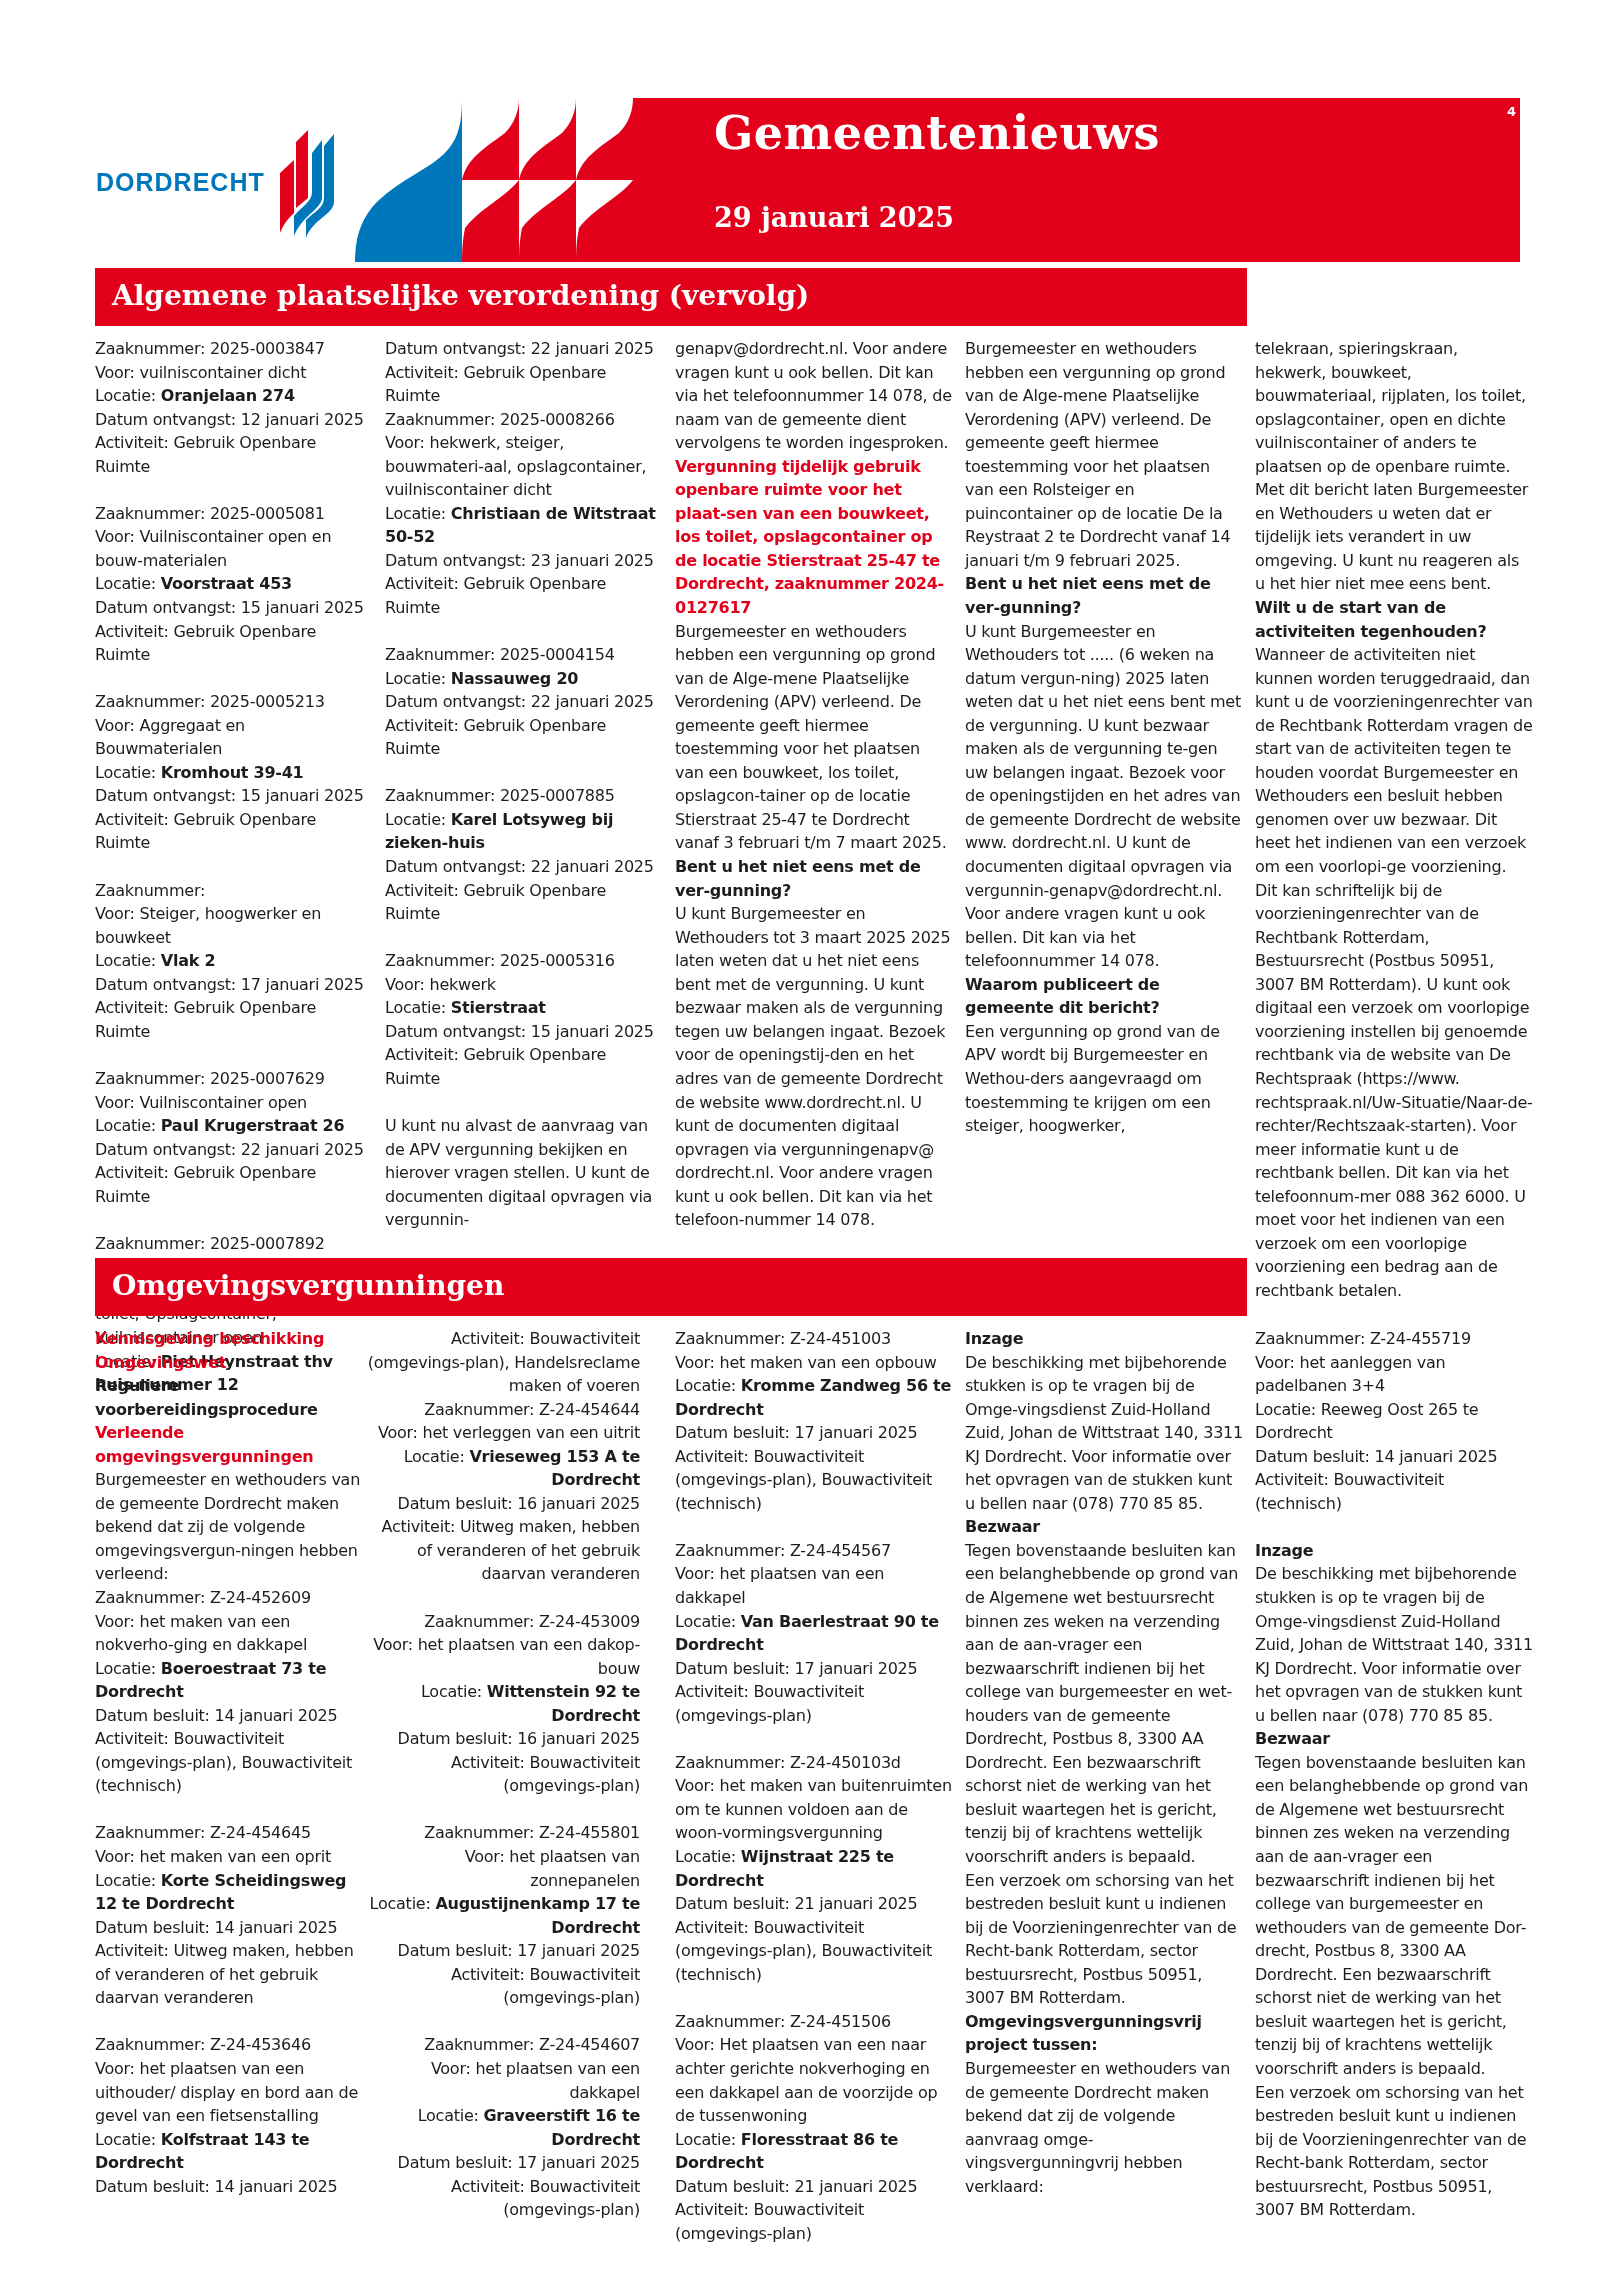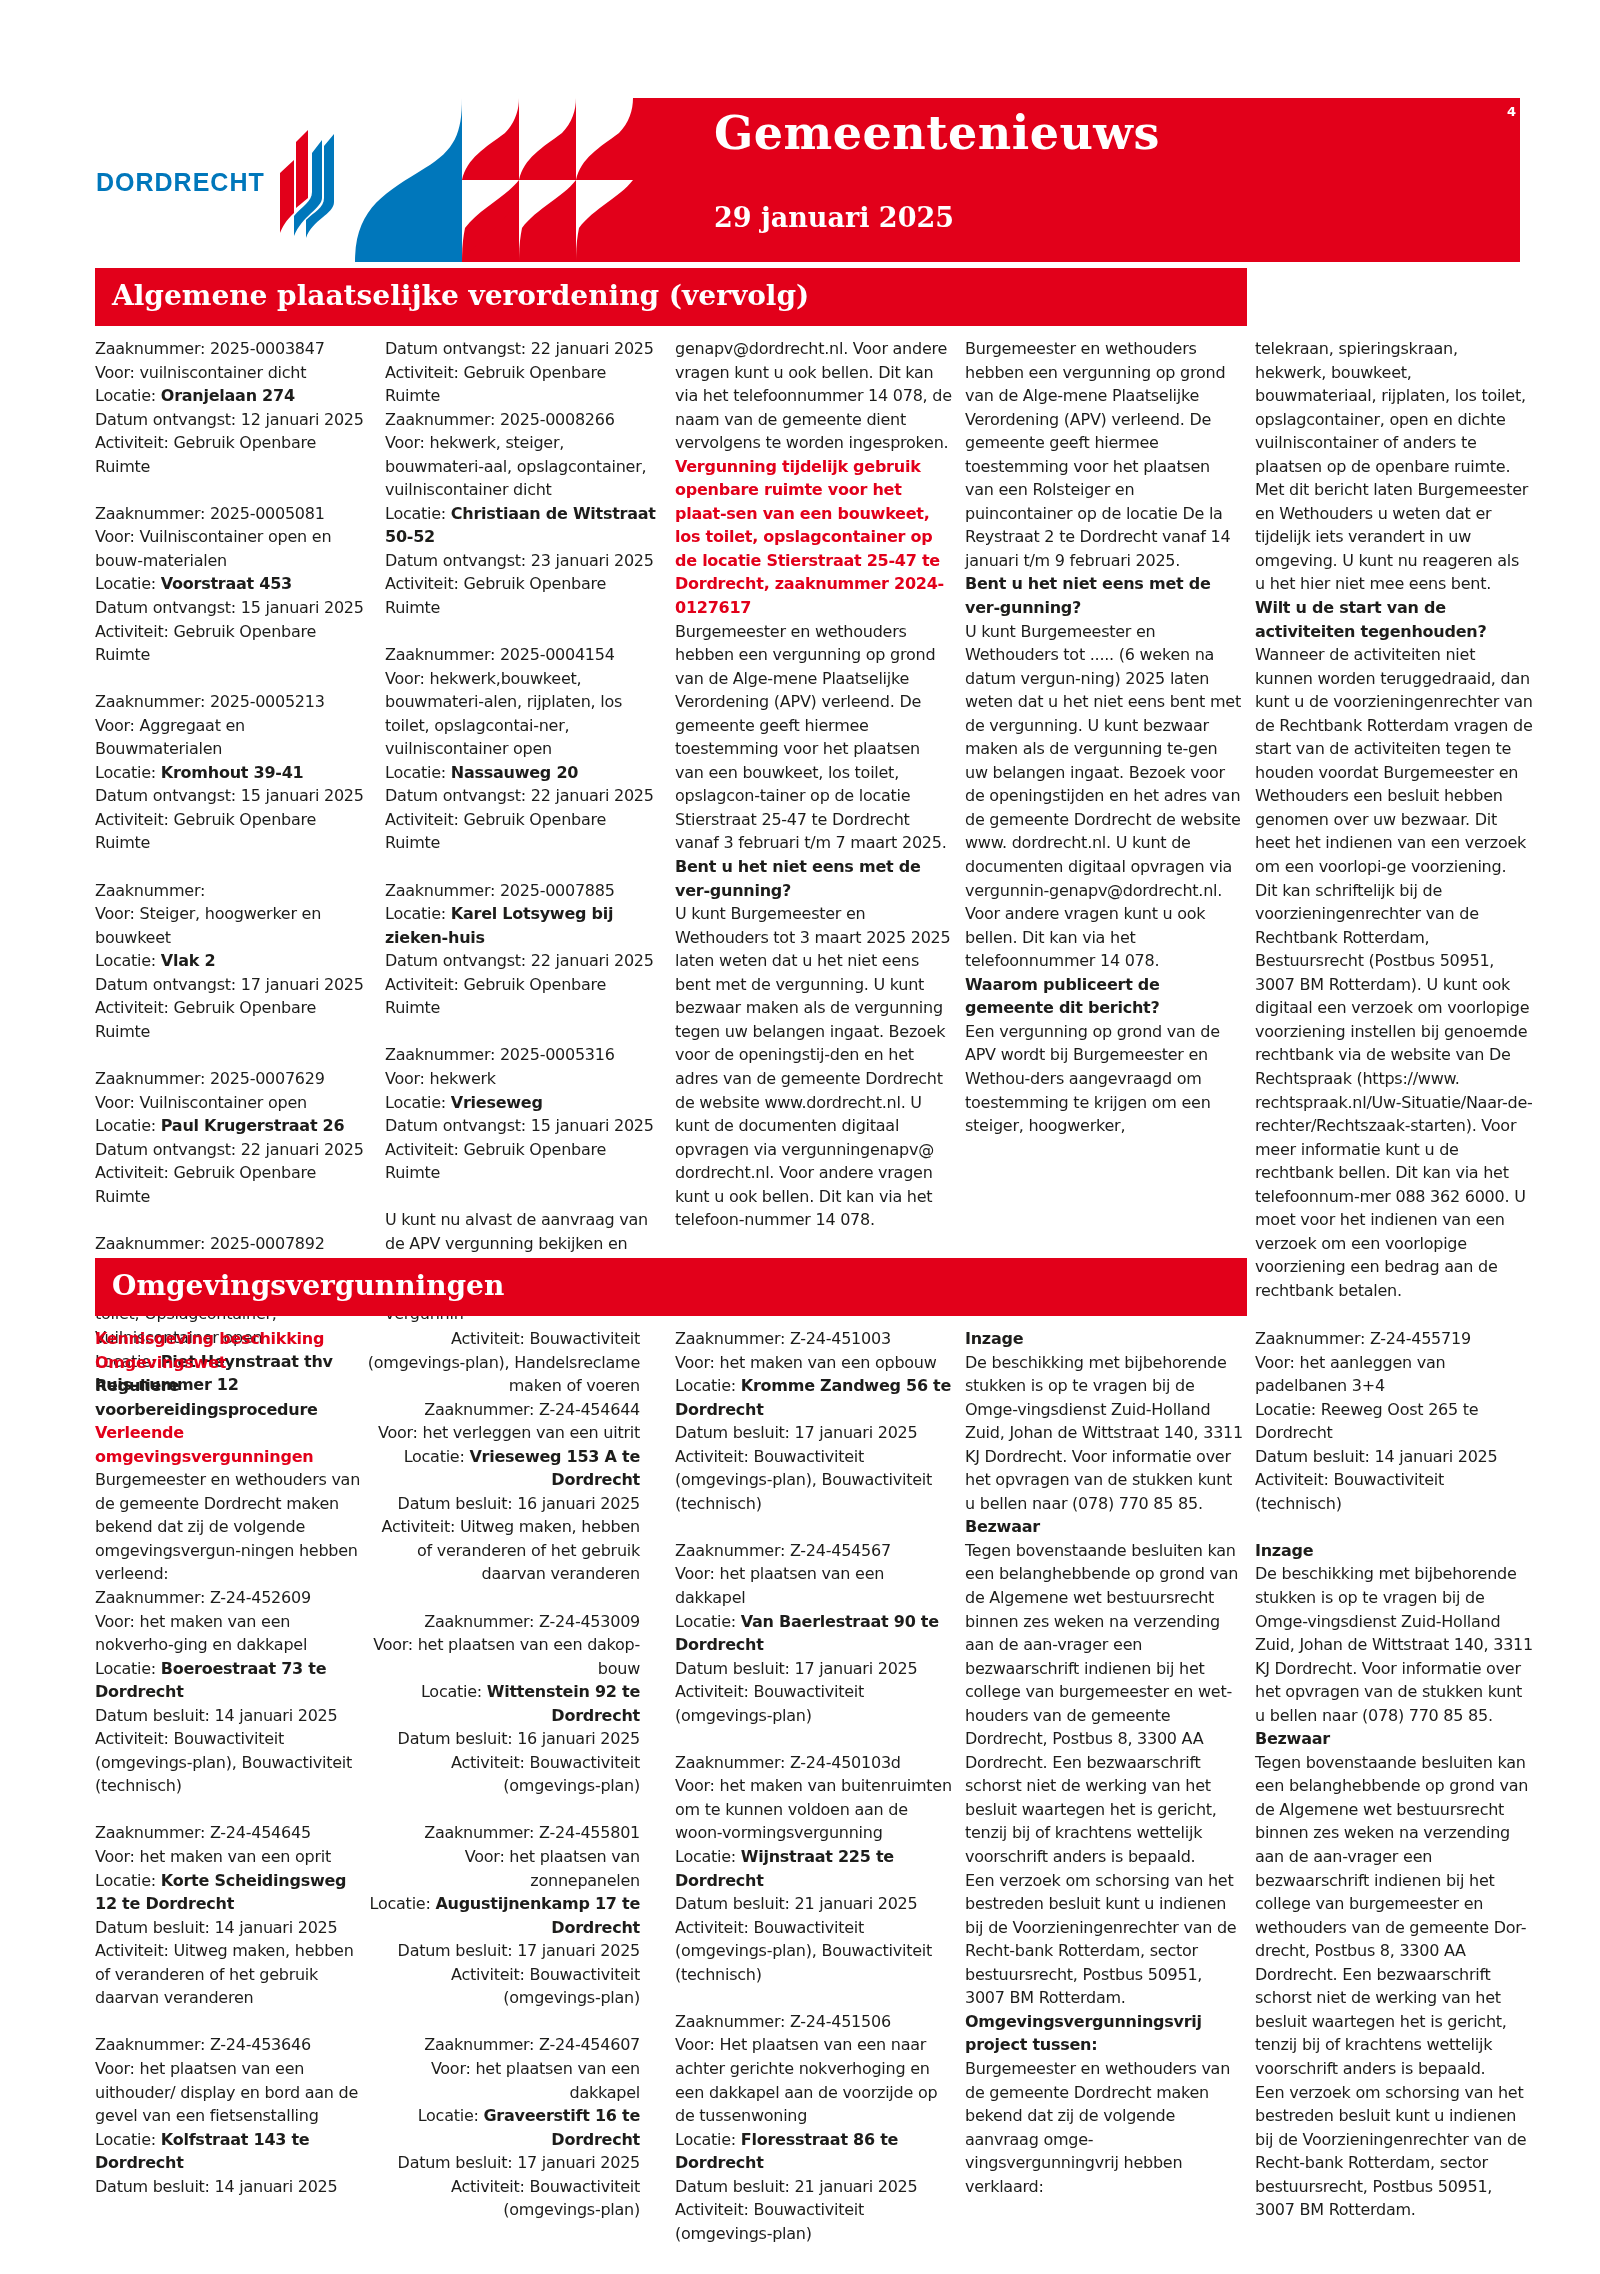--- a/index.html
+++ b/index.html
@@ -113,35 +113,34 @@
   <p>Activiteit: Gebruik Openbare Ruimte</p>
   <div class="blk">
     <p>Zaaknummer: 2025-0008266</p>
     <p>Voor: hekwerk, steiger, bouwmateri-aal, opslagcontainer, vuilniscontainer dicht</p>
     <p><span>Locatie: </span><span class="b">Christiaan de Witstraat 50-52</span></p>
     <p>Datum ontvangst: 23 januari 2025</p>
     <p>Activiteit: Gebruik Openbare Ruimte</p>
   </div>
   <div class="blk">
     <p>Zaaknummer: 2025-0004154</p>
-    <p>Voor: hekwerk,bouwkeet, bouwmateri-alen, rijplaten, los toilet, opslagcontai-ner, vuilniscontainer open</p>
     <p><span>Locatie: </span><span class="b">Nassauweg 20</span></p>
     <p>Datum ontvangst: 22 januari 2025</p>
     <p>Activiteit: Gebruik Openbare Ruimte</p>
   </div>
   <div class="blk">
     <p>Zaaknummer: 2025-0007885</p>
     <p><span>Locatie: </span><span class="b">Karel Lotsyweg bij zieken-huis</span></p>
     <p>Datum ontvangst: 22 januari 2025</p>
     <p>Activiteit: Gebruik Openbare Ruimte</p>
   </div>
   <div class="blk">
     <p>Zaaknummer: 2025-0005316</p>
     <p>Voor: hekwerk</p>
-    <p><span>Locatie: </span><span class="b">Vrieseweg</span></p>
+    <p><span>Locatie: </span><span class="b">Stierstraat</span></p>
     <p>Datum ontvangst: 15 januari 2025</p>
     <p>Activiteit: Gebruik Openbare Ruimte</p>
   </div>
   <p>U kunt nu alvast de aanvraag van de APV vergunning bekijken en hierover vragen stellen. U kunt de documenten digitaal opvragen via vergunnin-</p>
 </div>
 
 <div class="col" style="left:675px; top:337px;">
   <p class="blk">genapv@dordrecht.nl. Voor andere vragen kunt u ook bellen. Dit kan via het telefoonnummer 14 078, de naam van de gemeente dient vervolgens te worden ingesproken.</p>
   <p class="red blk">Vergunning tijdelijk gebruik openbare ruimte voor het plaat-sen van een bouwkeet, los toilet, opslagcontainer op de locatie Stierstraat 25-47 te Dordrecht, zaaknummer 2024-0127617</p>
   <p class="blk">Burgemeester en wethouders hebben een vergunning op grond van de Alge-mene Plaatselijke Verordening (APV) verleend. De gemeente geeft hiermee toestemming voor het plaatsen van een bouwkeet, los toilet, opslagcon-tainer op de locatie Stierstraat 25-47 te Dordrecht vanaf 3 februari t/m 7 maart 2025.</p>

